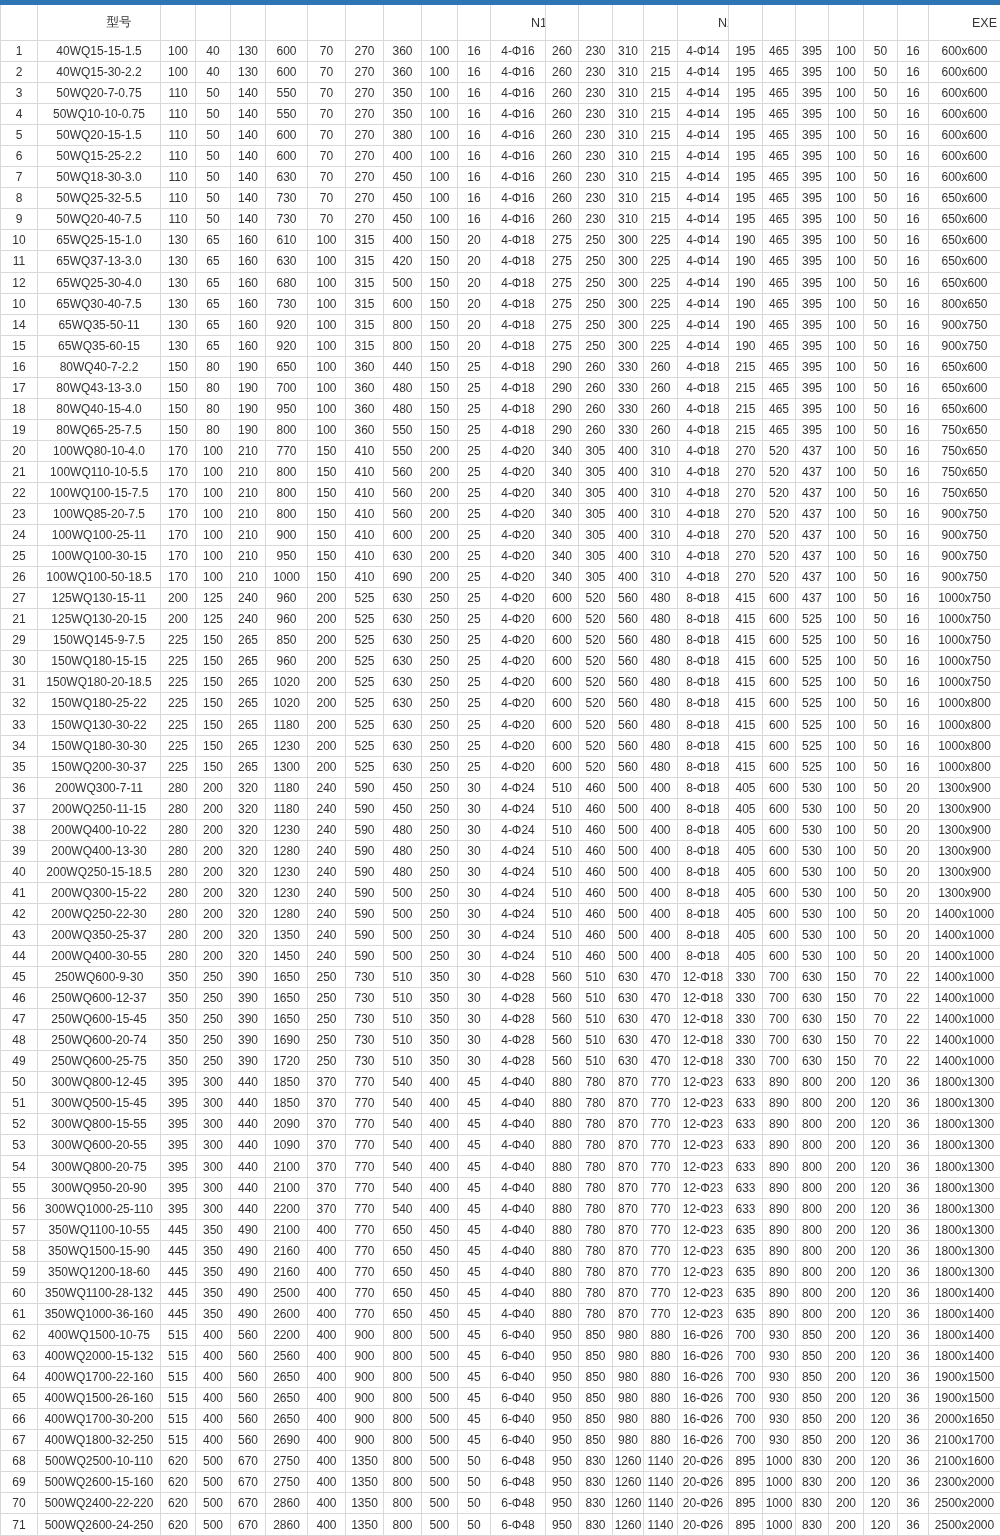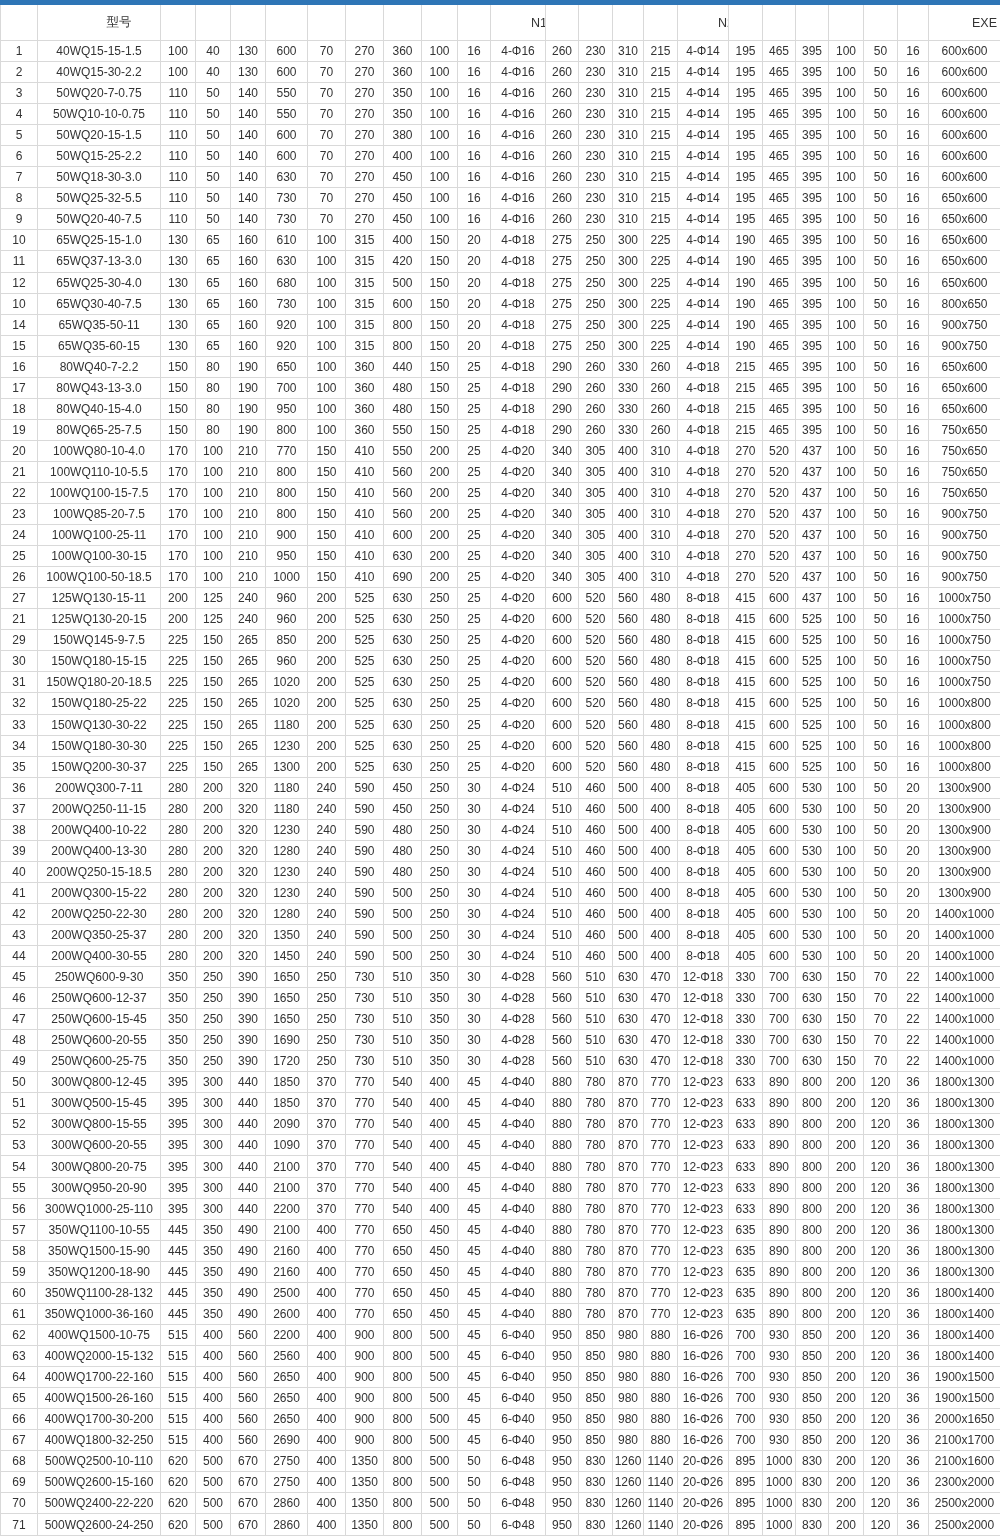--- a/index.html
+++ b/index.html
@@ -1346,21 +1346,21 @@
           <td>330</td>
           <td>700</td>
           <td>630</td>
           <td>150</td>
           <td>70</td>
           <td>22</td>
           <td>1400x1000</td>
         </tr>
         <tr>
           <td>48</td>
-          <td>250WQ600-20-55</td>
+          <td>250WQ600-20-74</td>
           <td>350</td>
           <td>250</td>
           <td>390</td>
           <td>1690</td>
           <td>250</td>
           <td>730</td>
           <td>510</td>
           <td>350</td>
           <td>30</td>
           <td>4-Φ28</td>
@@ -1632,21 +1632,21 @@
           <td>635</td>
           <td>890</td>
           <td>800</td>
           <td>200</td>
           <td>120</td>
           <td>36</td>
           <td>1800x1300</td>
         </tr>
         <tr>
           <td>59</td>
-          <td>350WQ1200-18-90</td>
+          <td>350WQ1200-18-60</td>
           <td>445</td>
           <td>350</td>
           <td>490</td>
           <td>2160</td>
           <td>400</td>
           <td>770</td>
           <td>650</td>
           <td>450</td>
           <td>45</td>
           <td>4-Φ40</td>

